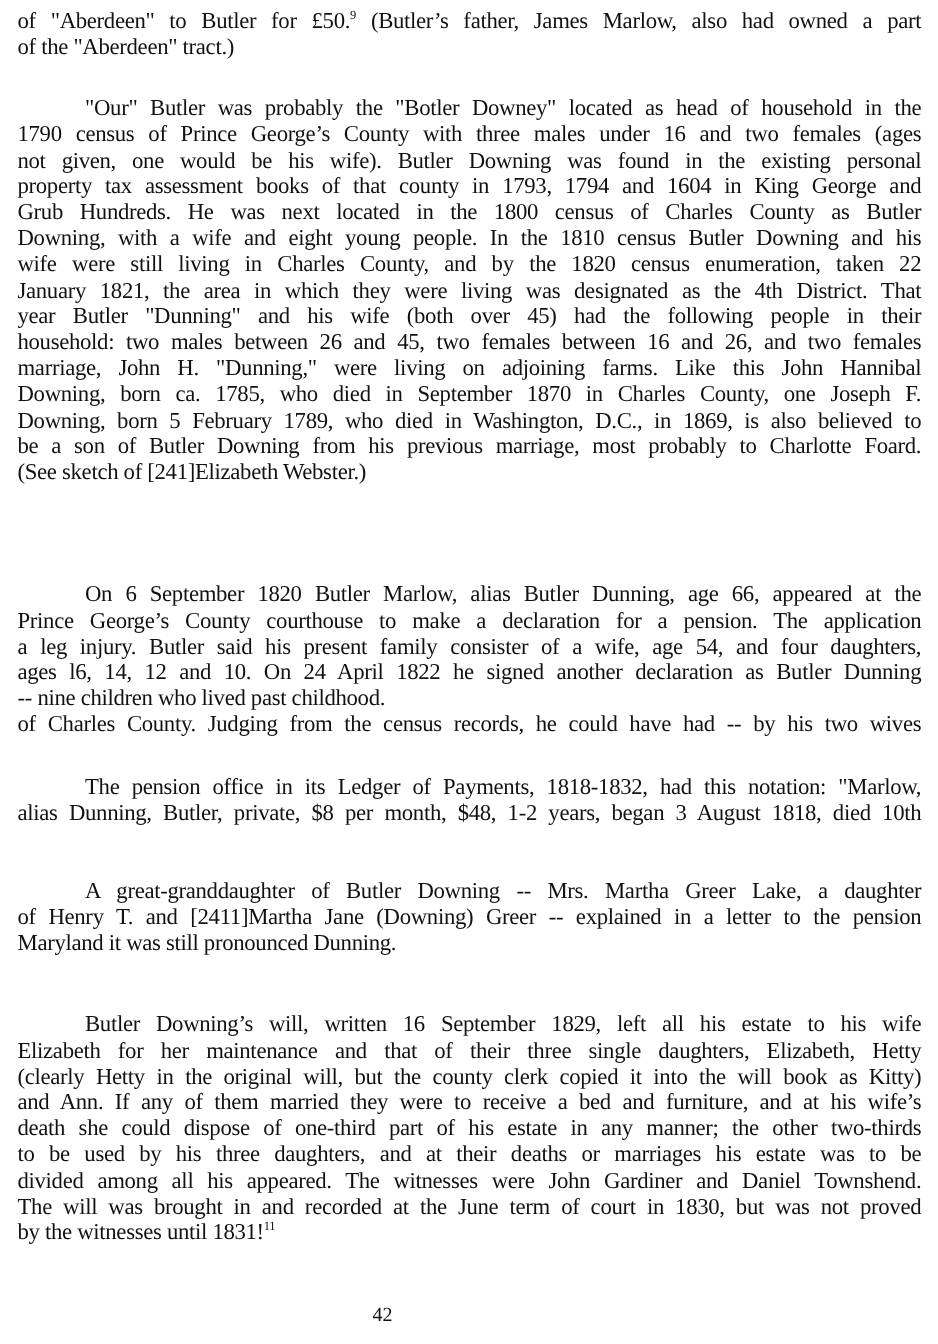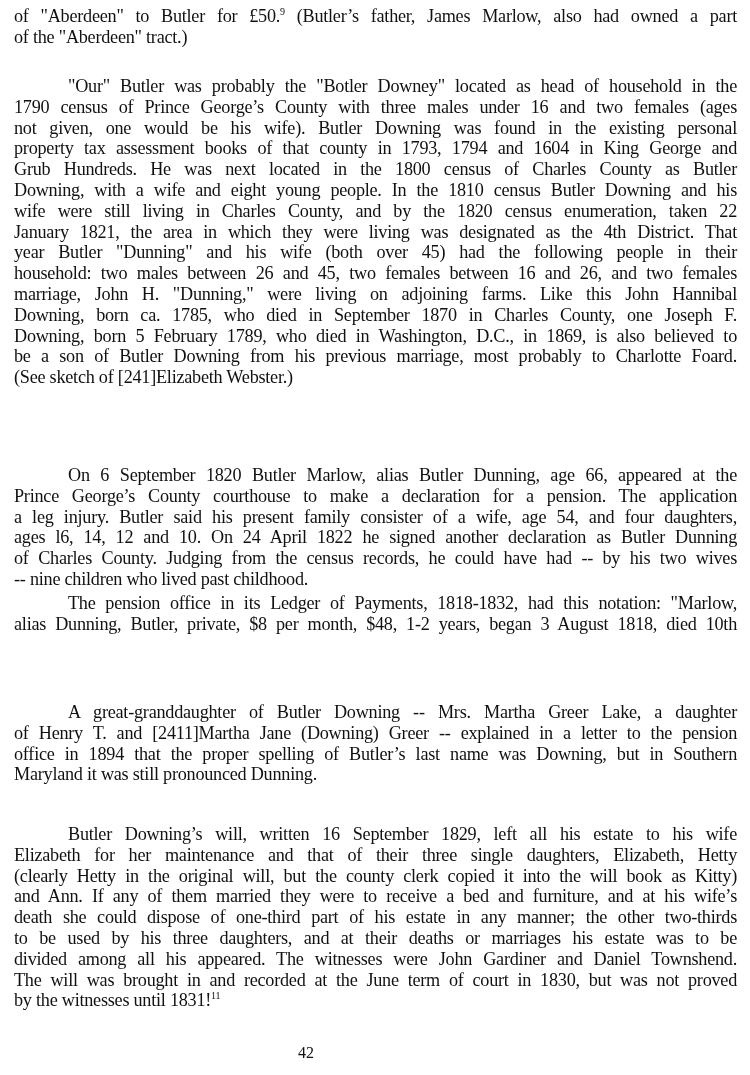--- a/index.html
+++ b/index.html
@@ -54,34 +54,33 @@
         <span class="line">Downing, born ca. 1785, who died in September 1870 in Charles County, one Joseph F.</span>
         <span class="line">Downing, born 5 February 1789, who died in Washington, D.C., in 1869, is also believed to</span>
         <span class="line">be a son of Butler Downing from his previous marriage, most probably to Charlotte Foard.</span>
         <span class="line last">(See sketch of [241]Elizabeth Webster.)</span>
       </div>
       <div class="para" style="top: 443px; margin-top: 22px;">
         <span class="line indent">On 6 September 1820 Butler Marlow, alias Butler Dunning, age 66, appeared at the</span>
         <span class="line">Prince George’s County courthouse to make a declaration for a pension.  The application</span>
         <span class="line">a leg injury.  Butler said his present family consister of a wife, age 54, and four daughters,</span>
         <span class="line">ages l6, 14, 12 and 10.  On 24 April 1822 he signed another declaration as Butler Dunning</span>
+        <span class="line last">-- nine children who lived past childhood.</span>
         <span class="line">of Charles County.  Judging from the census records, he could have had -- by his two wives</span>
-        <span class="line last">-- nine children who lived past childhood.</span>
       </div>
-      <div class="para" style="top: 593px;">
+      <div class="para" style="top: 619px;">
         <span class="line indent">The pension office in its Ledger of Payments, 1818-1832, had this notation: "Marlow,</span>
         <span class="line">alias Dunning, Butler, private, $8 per month, $48, 1-2 years, began 3 August 1818, died 10th</span>
       </div>
       <div class="para" style="top: 702px;">
         <span class="line indent">A great-granddaughter of Butler Downing -- Mrs. Martha Greer Lake, a daughter</span>
         <span class="line">of Henry T. and [2411]Martha Jane (Downing) Greer -- explained in a letter to the pension</span>
-        <span class="line">office in 1894 that the proper spelling of Butler’s last name was Downing, but in Southern</span>
         <span class="line last">Maryland it was still pronounced Dunning.</span>
       </div>
-      <div class="para" style="top: 809px; margin-top: 15px;">
+      <div class="para" style="top: 809px;">
         <span class="line indent">Butler Downing’s will, written 16 September 1829, left all his estate to his wife</span>
         <span class="line">Elizabeth for her maintenance and that of their three single daughters, Elizabeth, Hetty</span>
         <span class="line">(clearly Hetty in the original will, but the county clerk copied it into the will book as Kitty)</span>
         <span class="line">and Ann.  If any of them married they were to receive a bed and furniture, and at his wife’s</span>
         <span class="line">death she could dispose of one-third part of his estate in any manner; the other two-thirds</span>
         <span class="line">to be used by his three daughters, and at their deaths or marriages his estate was to be</span>
         <span class="line">divided among all his appeared.  The witnesses were John Gardiner and Daniel Townshend.</span>
         <span class="line">The will was brought in and recorded at the June term of court in 1830, but was not proved</span>
         <span class="line last">by the witnesses until 1831!<sup>11</sup></span>
       </div>

